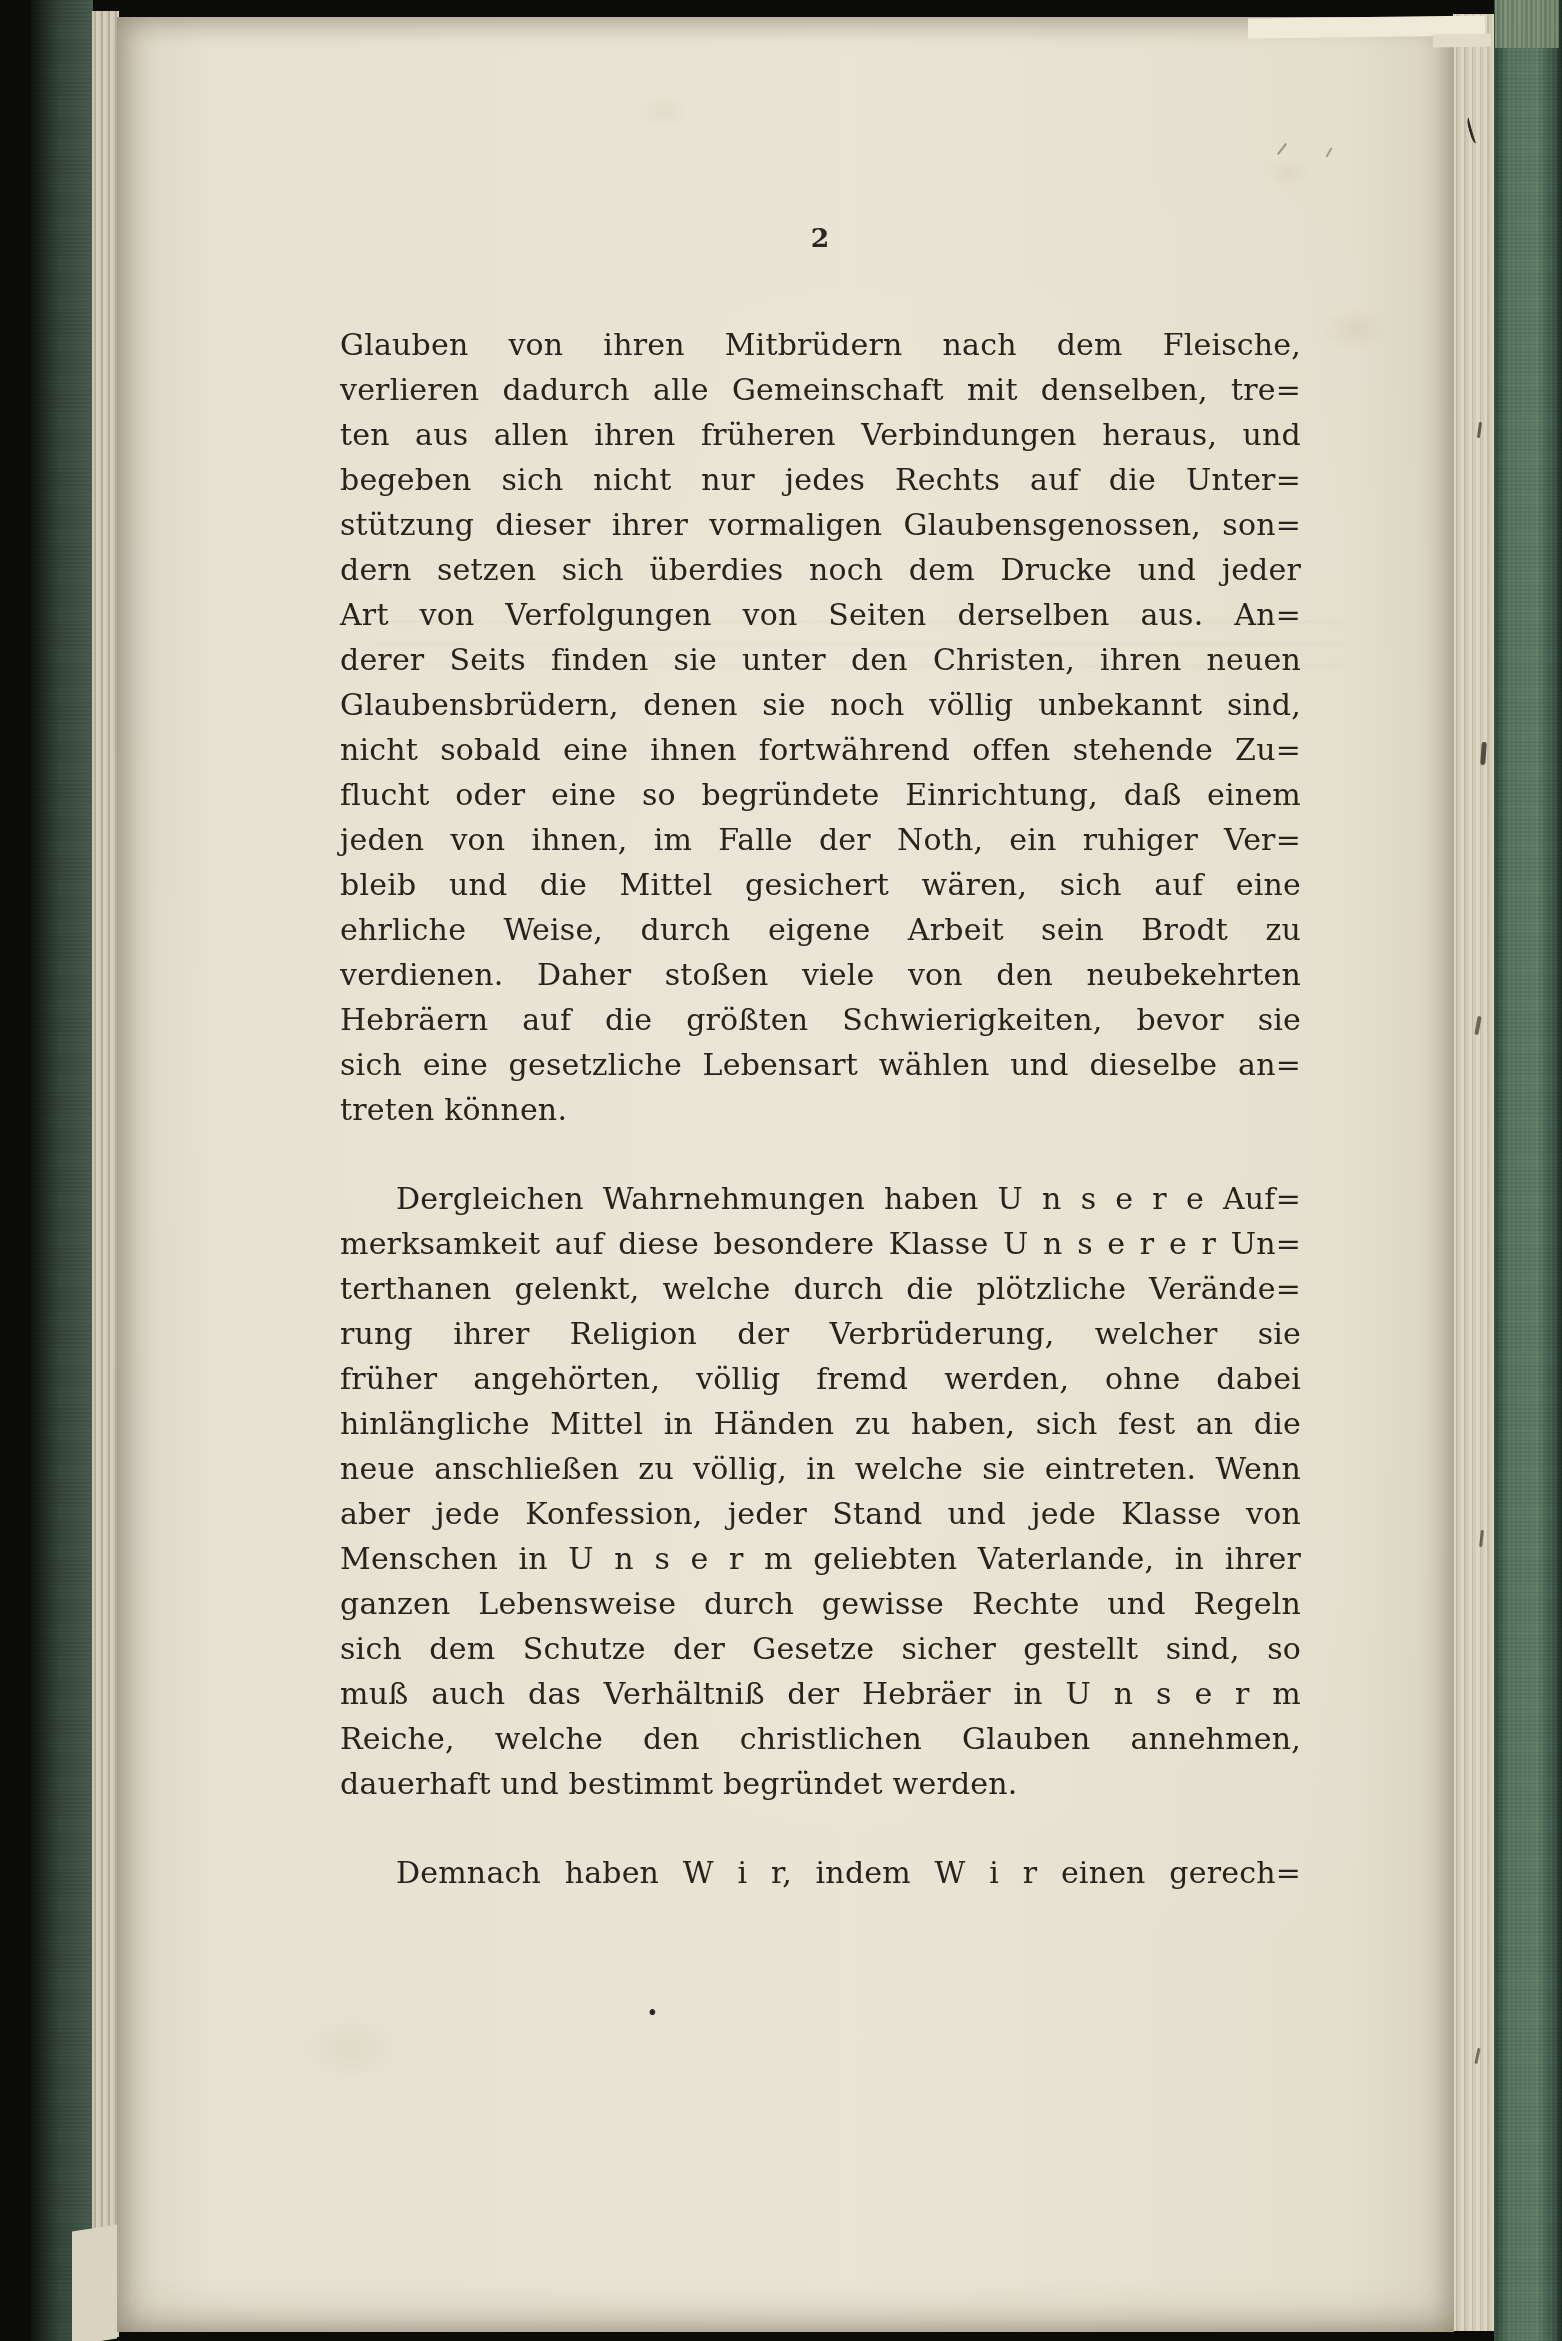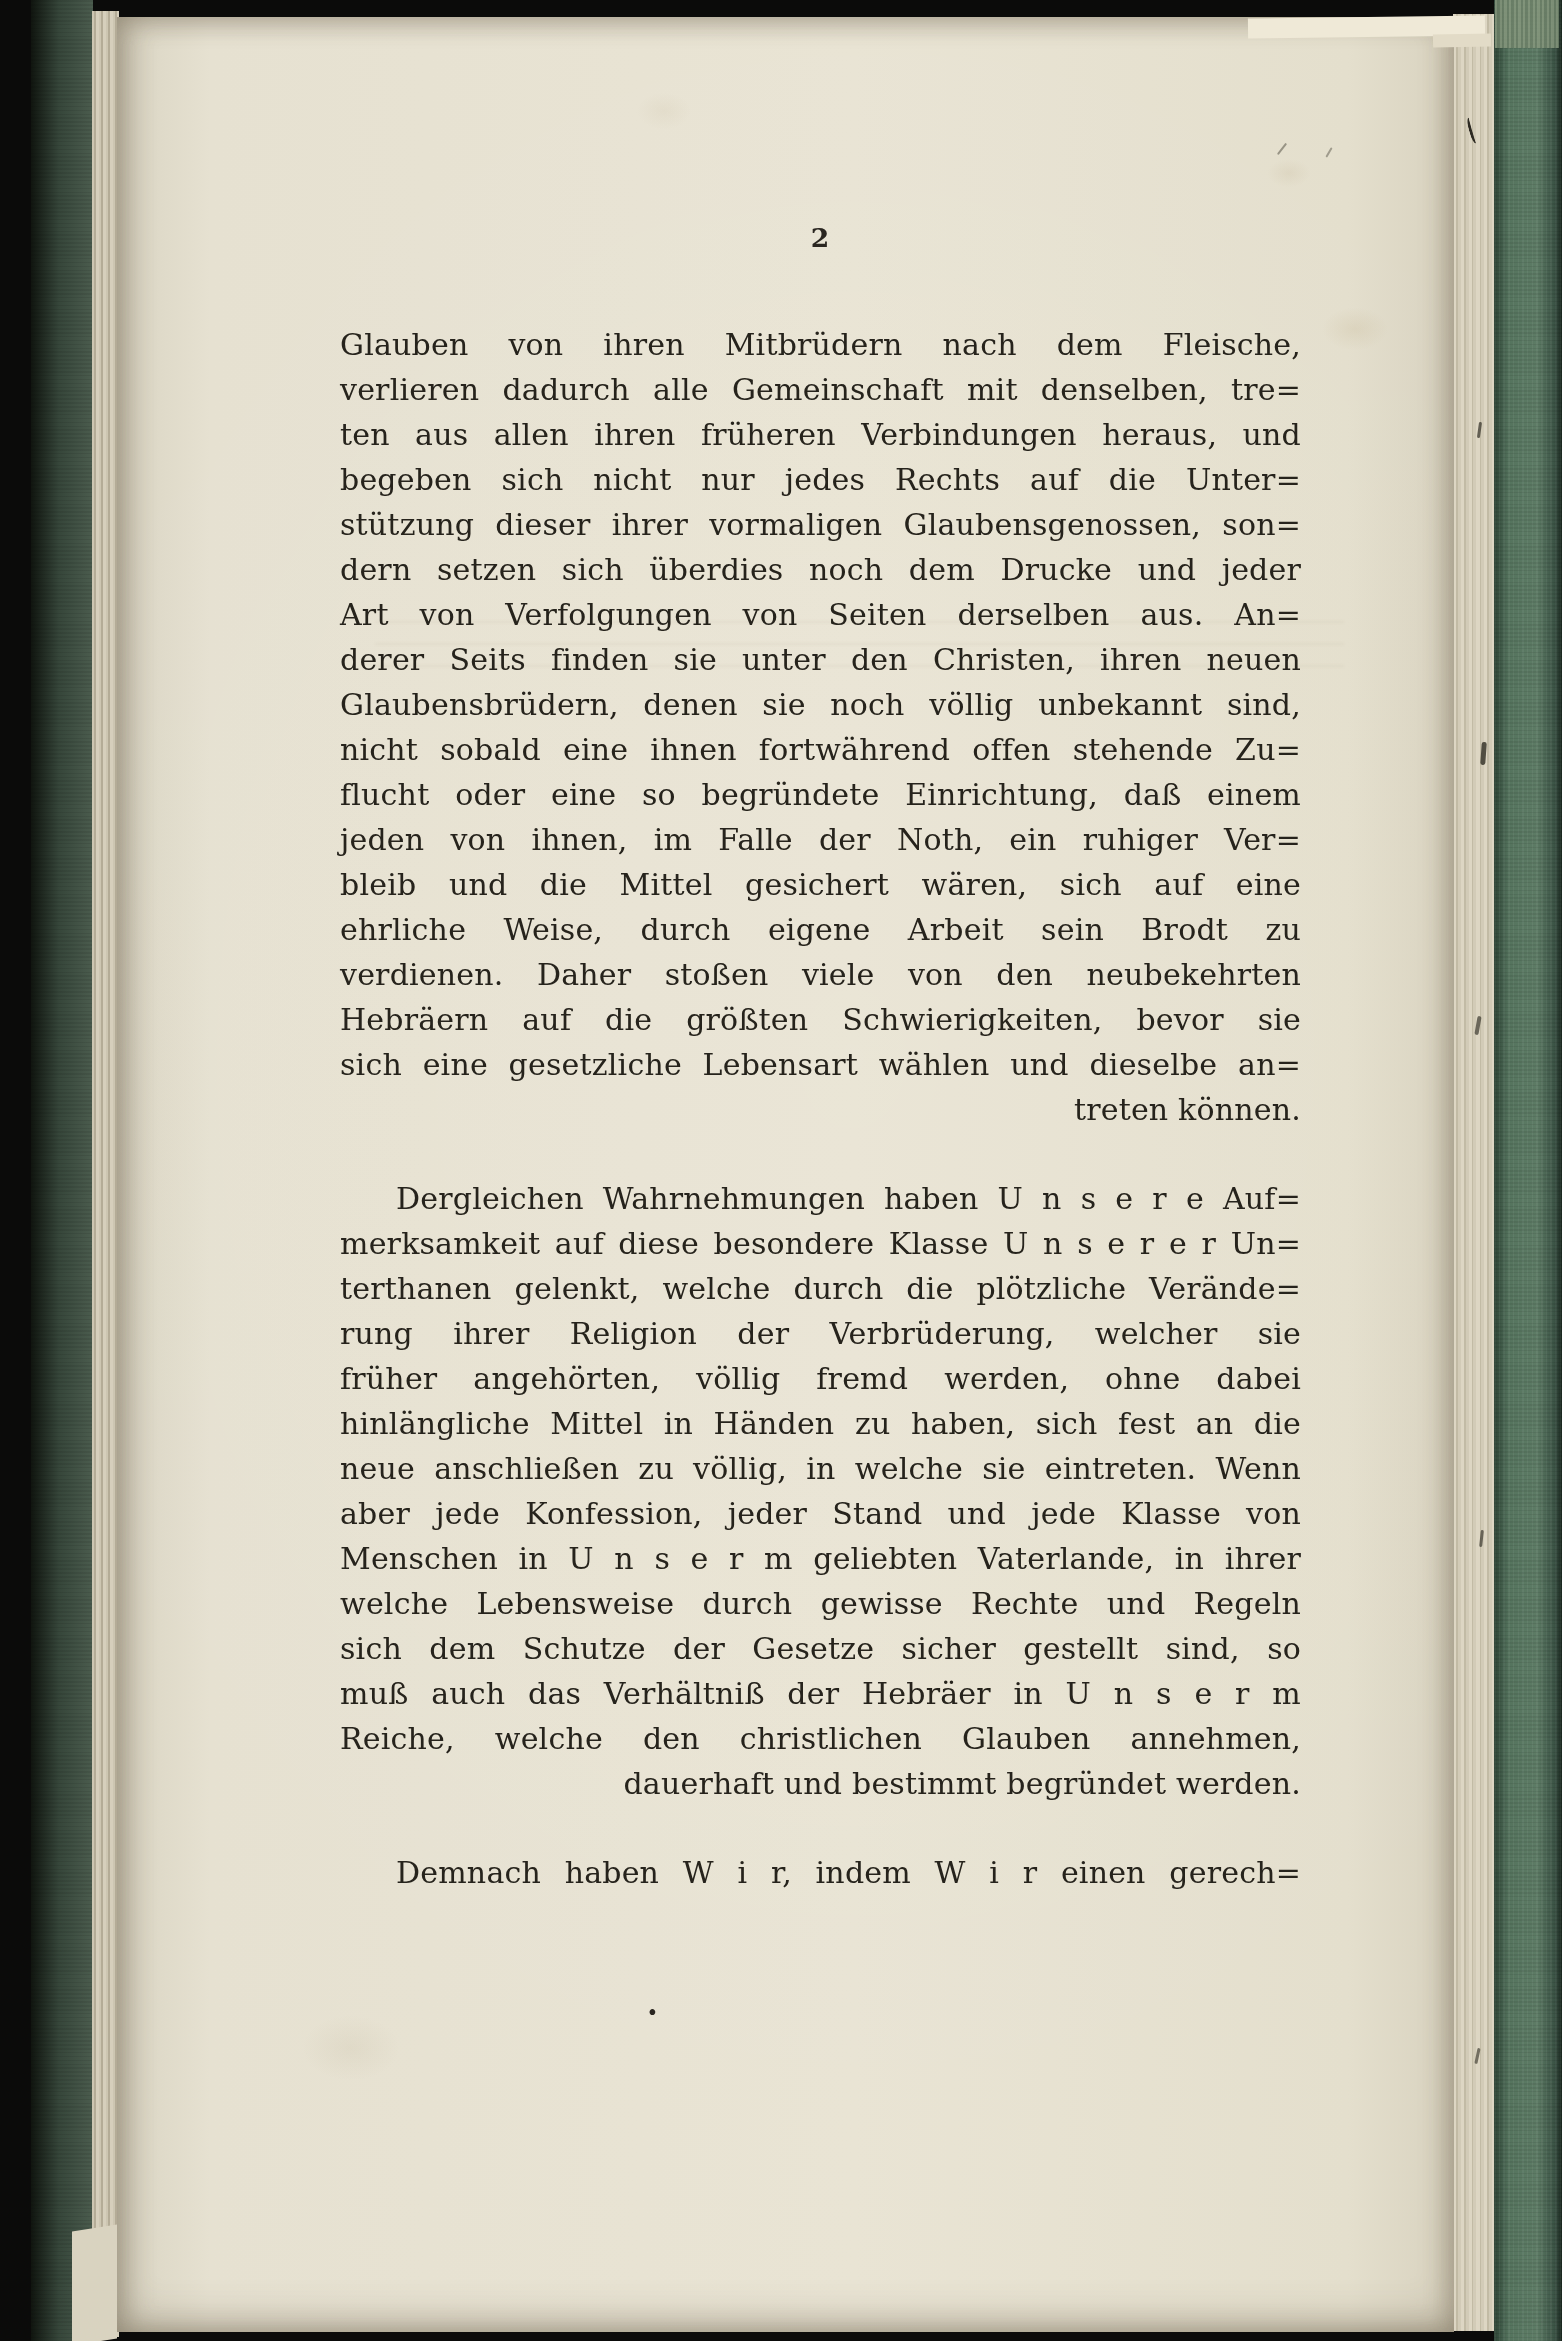--- a/index.html
+++ b/index.html
@@ -53,21 +53,21 @@
       background:repeating-linear-gradient(0deg,rgba(96,84,60,.10) 0 2.3px,transparent 2.3px 22px);
       filter:blur(1.6px);opacity:.55;pointer-events:none;}
 
   
   .pageno{position:absolute;left:223px;top:205px;width:961px;z-index:2;
       text-align:center;font-size:26.6px;font-weight:bold;color:#2a2620;letter-spacing:0.8px;}
   .textblock{position:absolute;left:223px;top:305px;width:961px;z-index:2;
       color:#26231c;font-size:30px;letter-spacing:0.2px;}
   .para{margin:0;}
   .para + .para{margin-top:44px;}
-  .line{height:45px;line-height:45px;text-align:right;}
+  .line{height:45px;line-height:45px;text-align:left;}
   .line.just{text-align:justify;text-align-last:justify;}
   .line.ind{padding-left:56px;}
 
   .footer-dot{position:absolute;left:520px;top:1969px;width:31px;z-index:2;
       font-size:31px;font-weight:bold;color:#2a2620;text-align:center;}
 
   
   .mark{position:absolute;z-index:3;background:#3a372d;border-radius:2.3px;}
   .m1{left:1469px;top:117px;width:3.9px;height:26.6px;transform:rotate(-16deg);background:transparent;
       border-left:3.1px solid #2e2b23;border-radius:50% 0 0 50%;}
@@ -121,21 +121,21 @@
         <div class="para">
           <div class="line just ind">Dergleichen Wahrnehmungen haben U n s e r e Auf=</div>
           <div class="line just">merksamkeit auf diese besondere Klasse U n s e r e r Un=</div>
           <div class="line just">terthanen gelenkt, welche durch die plötzliche Verände=</div>
           <div class="line just">rung ihrer Religion der Verbrüderung, welcher sie</div>
           <div class="line just">früher angehörten, völlig fremd werden, ohne dabei</div>
           <div class="line just">hinlängliche Mittel in Händen zu haben, sich fest an die</div>
           <div class="line just">neue anschließen zu völlig, in welche sie eintreten. Wenn</div>
           <div class="line just">aber jede Konfession, jeder Stand und jede Klasse von</div>
           <div class="line just">Menschen in U n s e r m geliebten Vaterlande, in ihrer</div>
-          <div class="line just">welche Lebensweise durch gewisse Rechte und Regeln</div>
+          <div class="line just">ganzen Lebensweise durch gewisse Rechte und Regeln</div>
           <div class="line just">sich dem Schutze der Gesetze sicher gestellt sind, so</div>
           <div class="line just">muß auch das Verhältniß der Hebräer in U n s e r m</div>
           <div class="line just">Reiche, welche den christlichen Glauben annehmen,</div>
           <div class="line">dauerhaft und bestimmt begründet werden.</div>
         </div>
         <div class="para">
           <div class="line just ind">Demnach haben W i r, indem W i r einen gerech=</div>
         </div>
       </div>
     <div class="footer-dot">.</div>

